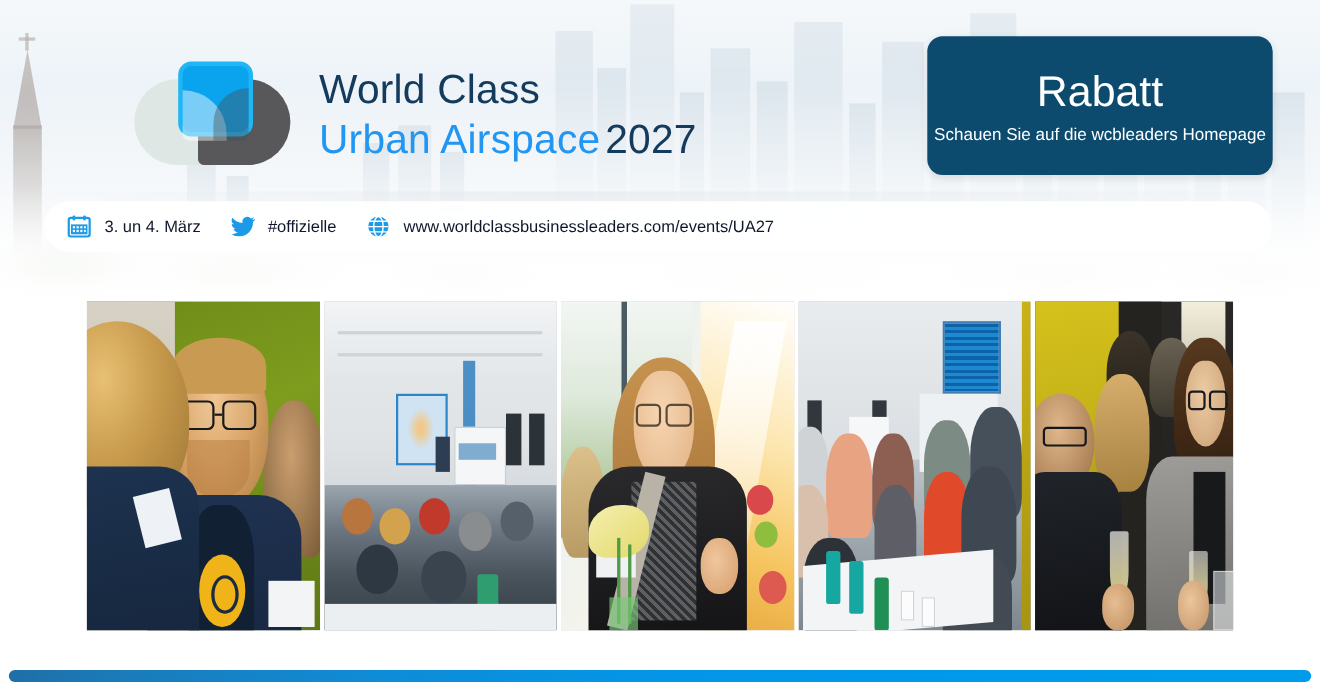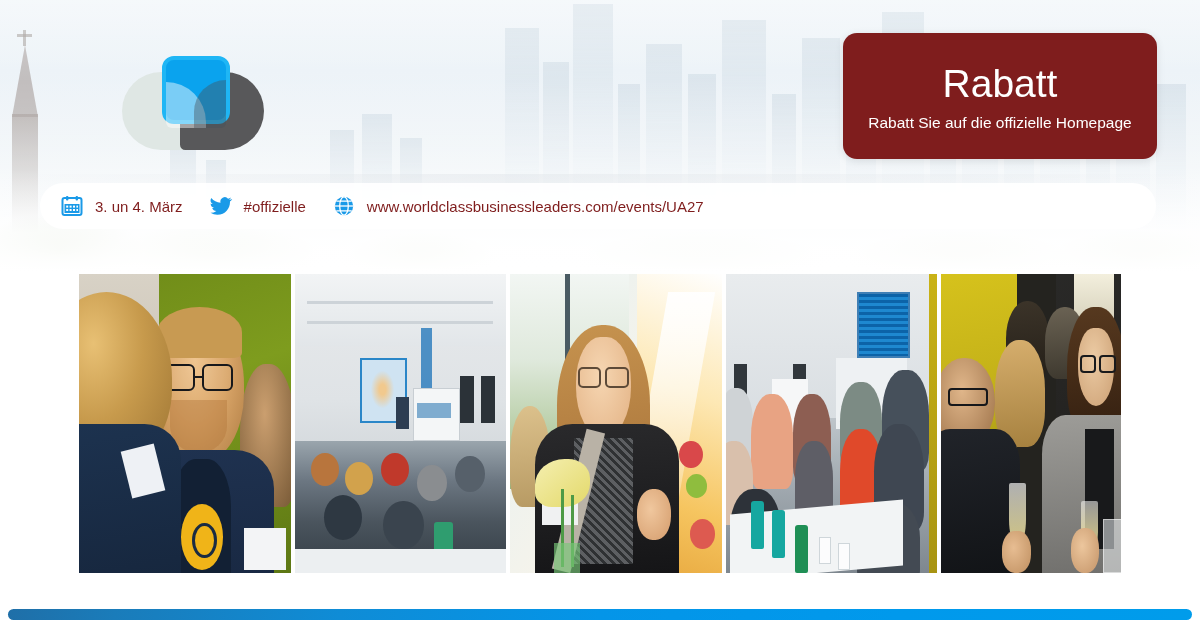--- a/index.html
+++ b/index.html
@@ -97,36 +97,36 @@
   .t-line1 {
     font-size:37px; color:#143a5c; letter-spacing:.2px; line-height:44px; font-weight:400;
   }
   .t-line2 { line-height:46px; white-space:nowrap; }
   .t-sub   { font-size:37px; color:#2196f3; font-weight:400; letter-spacing:.2px; }
   .t-year  { font-size:37px; color:#143a5c; font-weight:400; letter-spacing:.2px; }
 
   
   .badge {
     position:absolute; left:843px; top:33px; width:314px; height:126px;
-    background:#7f1d1d; border-radius:14px;
+    background:#0c4a6e; border-radius:14px;
     box-shadow:0 2px 8px rgba(0,0,0,.10);
     display:flex; flex-direction:column; align-items:center; justify-content:center;
   }
   .badge-title { color:#ffffff; font-size:39px; font-weight:400; line-height:46px; }
   .badge-sub   { color:#ffffff; font-size:15.5px; font-weight:400; margin-top:7px; white-space:nowrap; }
 
   
   .infobar {
     position:absolute; left:40px; top:183px; width:1116px; height:46px;
     background:rgba(255,255,255,.93); border-radius:23px;
     display:flex; align-items:center; padding-left:20px;
   }
   .info-item { display:flex; align-items:center; margin-right:26px; }
   .info-ico { width:24px; height:24px; margin-right:11px; flex:0 0 auto; display:block; }
-  .info-txt { font-size:15px; color:#7f1d1d; white-space:nowrap; }
+  .info-txt { font-size:15px; color:#0f172a; white-space:nowrap; }
 
   
   .strip {
     position:absolute; left:79px; top:274px; width:1042px; height:299px;
     display:flex; gap:4px;
   }
   .ph { position:relative; overflow:hidden; background:#ccc; }
   .ph-1 { width:214px; }
   .ph-2 { width:214px; }
   .ph-3 { width:214px; }
@@ -320,24 +320,31 @@
 
   <div class="logo">
     <div class="bub left"></div>
     <div class="bub right"></div>
     <div class="sq">
       <div class="sq-inner-l"></div>
       <div class="sq-inner-r"></div>
     </div>
   </div>
 
+  <div class="title">
+    <div class="t-line1">World Class</div>
+    <div class="t-line2">
+      <span class="t-sub">Urban Airspace</span>
+      <span class="t-year">2027</span>
+    </div>
+  </div>
 
   <div class="badge">
     <div class="badge-title">Rabatt</div>
-    <div class="badge-sub">Rabatt Sie auf die offizielle Homepage</div>
+    <div class="badge-sub">Schauen Sie auf die wcbleaders Homepage</div>
   </div>
 
   <div class="infobar">
 
     <div class="info-item">
       <svg class="info-ico" viewBox="0 0 24 24">
         <rect x="2.5" y="4" width="19" height="17" rx="2" fill="none" stroke="#1a9ae8" stroke-width="2"></rect>
         <rect x="4.5" y="10" width="15" height="9" fill="#1a9ae8"></rect>
         <rect x="6" y="2" width="2.4" height="4.5" rx="1" fill="#1a9ae8"></rect>
         <rect x="15.6" y="2" width="2.4" height="4.5" rx="1" fill="#1a9ae8"></rect>

